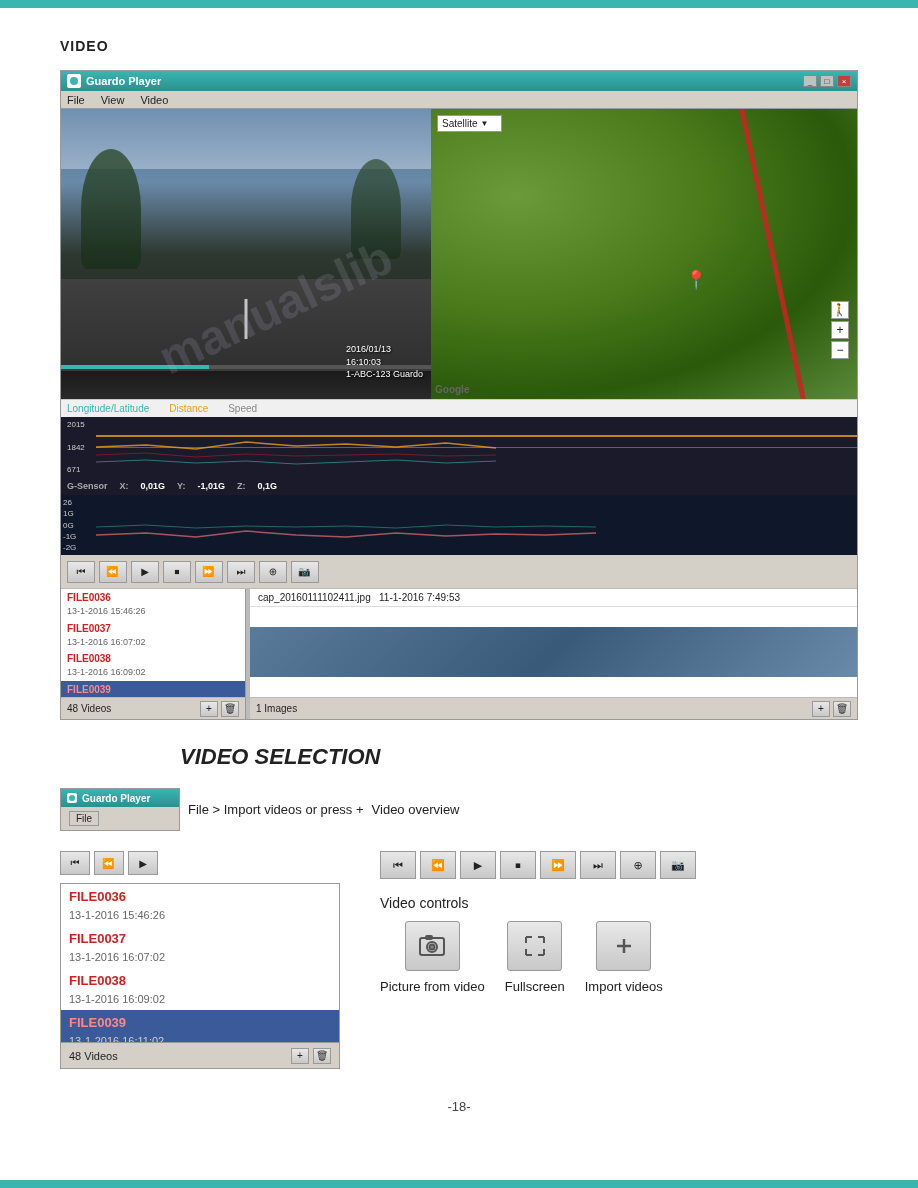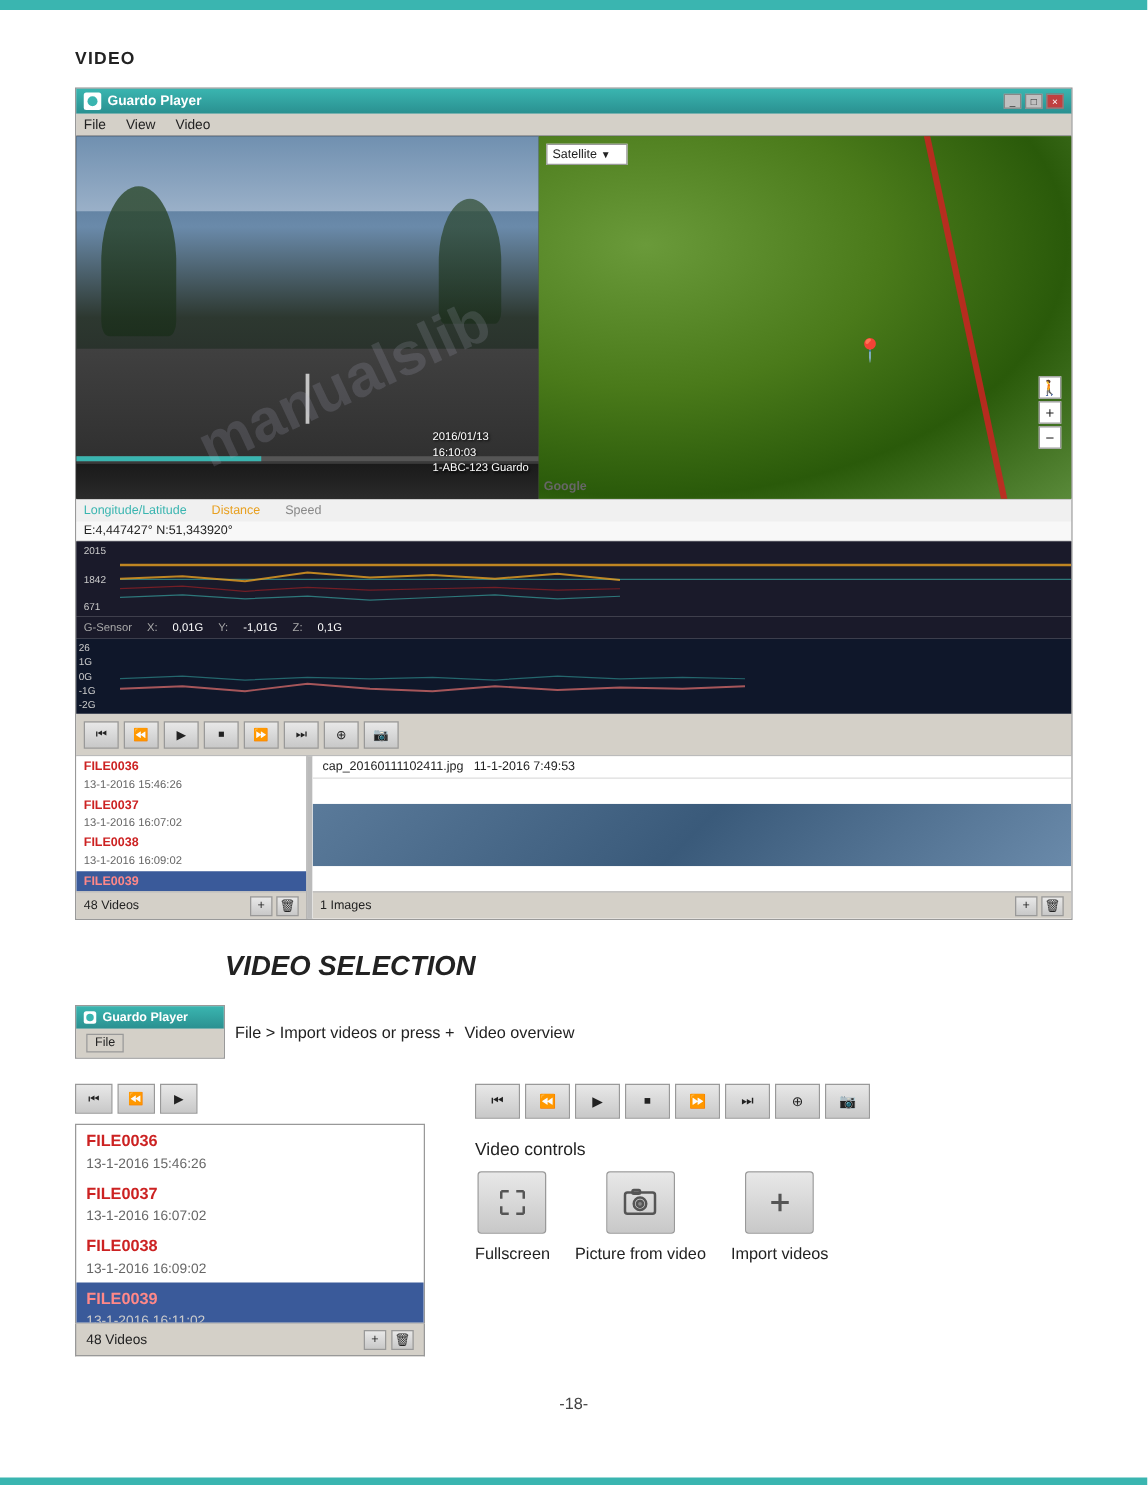--- a/index.html
+++ b/index.html
@@ -386,20 +386,21 @@
     
     .gsensor-row {
       background: #1a1a2a;
       height: 18px;
       display: flex;
       align-items: center;
       padding: 0 6px;
       gap: 12px;
       font-size: 9px;
       color: #aaa;
+      font-weight: bold;
     }
 
     .gsensor-val { color: #fff; }
 
     
     .video-selection-label {
       font-size: 22px;
       font-weight: bold;
       color: #222;
       margin: 18px 0 18px 120px;
@@ -704,23 +705,20 @@
           <div class="google-logo">Google</div>
         </div>
       </div>
     </div>
 
     <div class="data-row">
       <span class="data-label-teal">Longitude/Latitude</span>
       <span class="data-label-orange">Distance</span>
       <span class="data-label-gray">Speed</span>
     </div>
-    <div style="background:#f8f8f8;padding:2px 6px;font-size:10px;border-bottom:1px solid #ddd;">
-      <span>E:4,447427° N:51,343920°</span>
-    </div>
 
     <div class="chart-area">
       <div class="chart-labels">
         <span>2015</span>
         <span>1842</span>
         <span>671</span>
       </div>
       <div class="chart-line-orange"></div>
       <div class="chart-line-teal"></div>
 
@@ -891,39 +889,39 @@
         <div class="big-ctrl-btn">⏭</div>
         <div class="big-ctrl-btn">⊕</div>
         <div class="big-ctrl-btn">📷</div>
       </div>
 
       <div class="video-controls-label">Video controls</div>
 
       <div class="icon-buttons-row">
         <div class="icon-btn-group">
           <div class="icon-btn-square">
-            <svg width="24" height="24" viewBox="0 0 24 24" fill="none" stroke="#555" stroke-width="2">
-              <path d="M3 3h6M3 3v6M21 3h-6M21 3v6M3 21h6M3 21v-6M21 21h-6M21 21v-6"></path>
-            </svg>
-          </div>
-          <div class="icon-btn-label">Fullscreen</div>
-        </div>
-        <div class="icon-btn-group">
-          <div class="icon-btn-square">
             <svg width="28" height="24" viewBox="0 0 28 24" fill="none" stroke="#555" stroke-width="2">
               <rect x="2" y="4" width="24" height="17" rx="2"></rect>
               <circle cx="14" cy="13" r="5"></circle>
               <circle cx="14" cy="13" r="2.5" fill="#888"></circle>
               <rect x="8" y="2" width="6" height="3" rx="1"></rect>
             </svg>
           </div>
           <div class="icon-btn-label">Picture from video</div>
         </div>
         <div class="icon-btn-group">
           <div class="icon-btn-square">
+            <svg width="24" height="24" viewBox="0 0 24 24" fill="none" stroke="#555" stroke-width="2">
+              <path d="M3 3h6M3 3v6M21 3h-6M21 3v6M3 21h6M3 21v-6M21 21h-6M21 21v-6"></path>
+            </svg>
+          </div>
+          <div class="icon-btn-label">Fullscreen</div>
+        </div>
+        <div class="icon-btn-group">
+          <div class="icon-btn-square">
             <svg width="24" height="24" viewBox="0 0 24 24" fill="none" stroke="#555" stroke-width="2.5">
               <line x1="12" y1="5" x2="12" y2="19"></line>
               <line x1="5" y1="12" x2="19" y2="12"></line>
             </svg>
           </div>
           <div class="icon-btn-label">Import videos</div>
         </div>
       </div>
     </div>
   </div>

